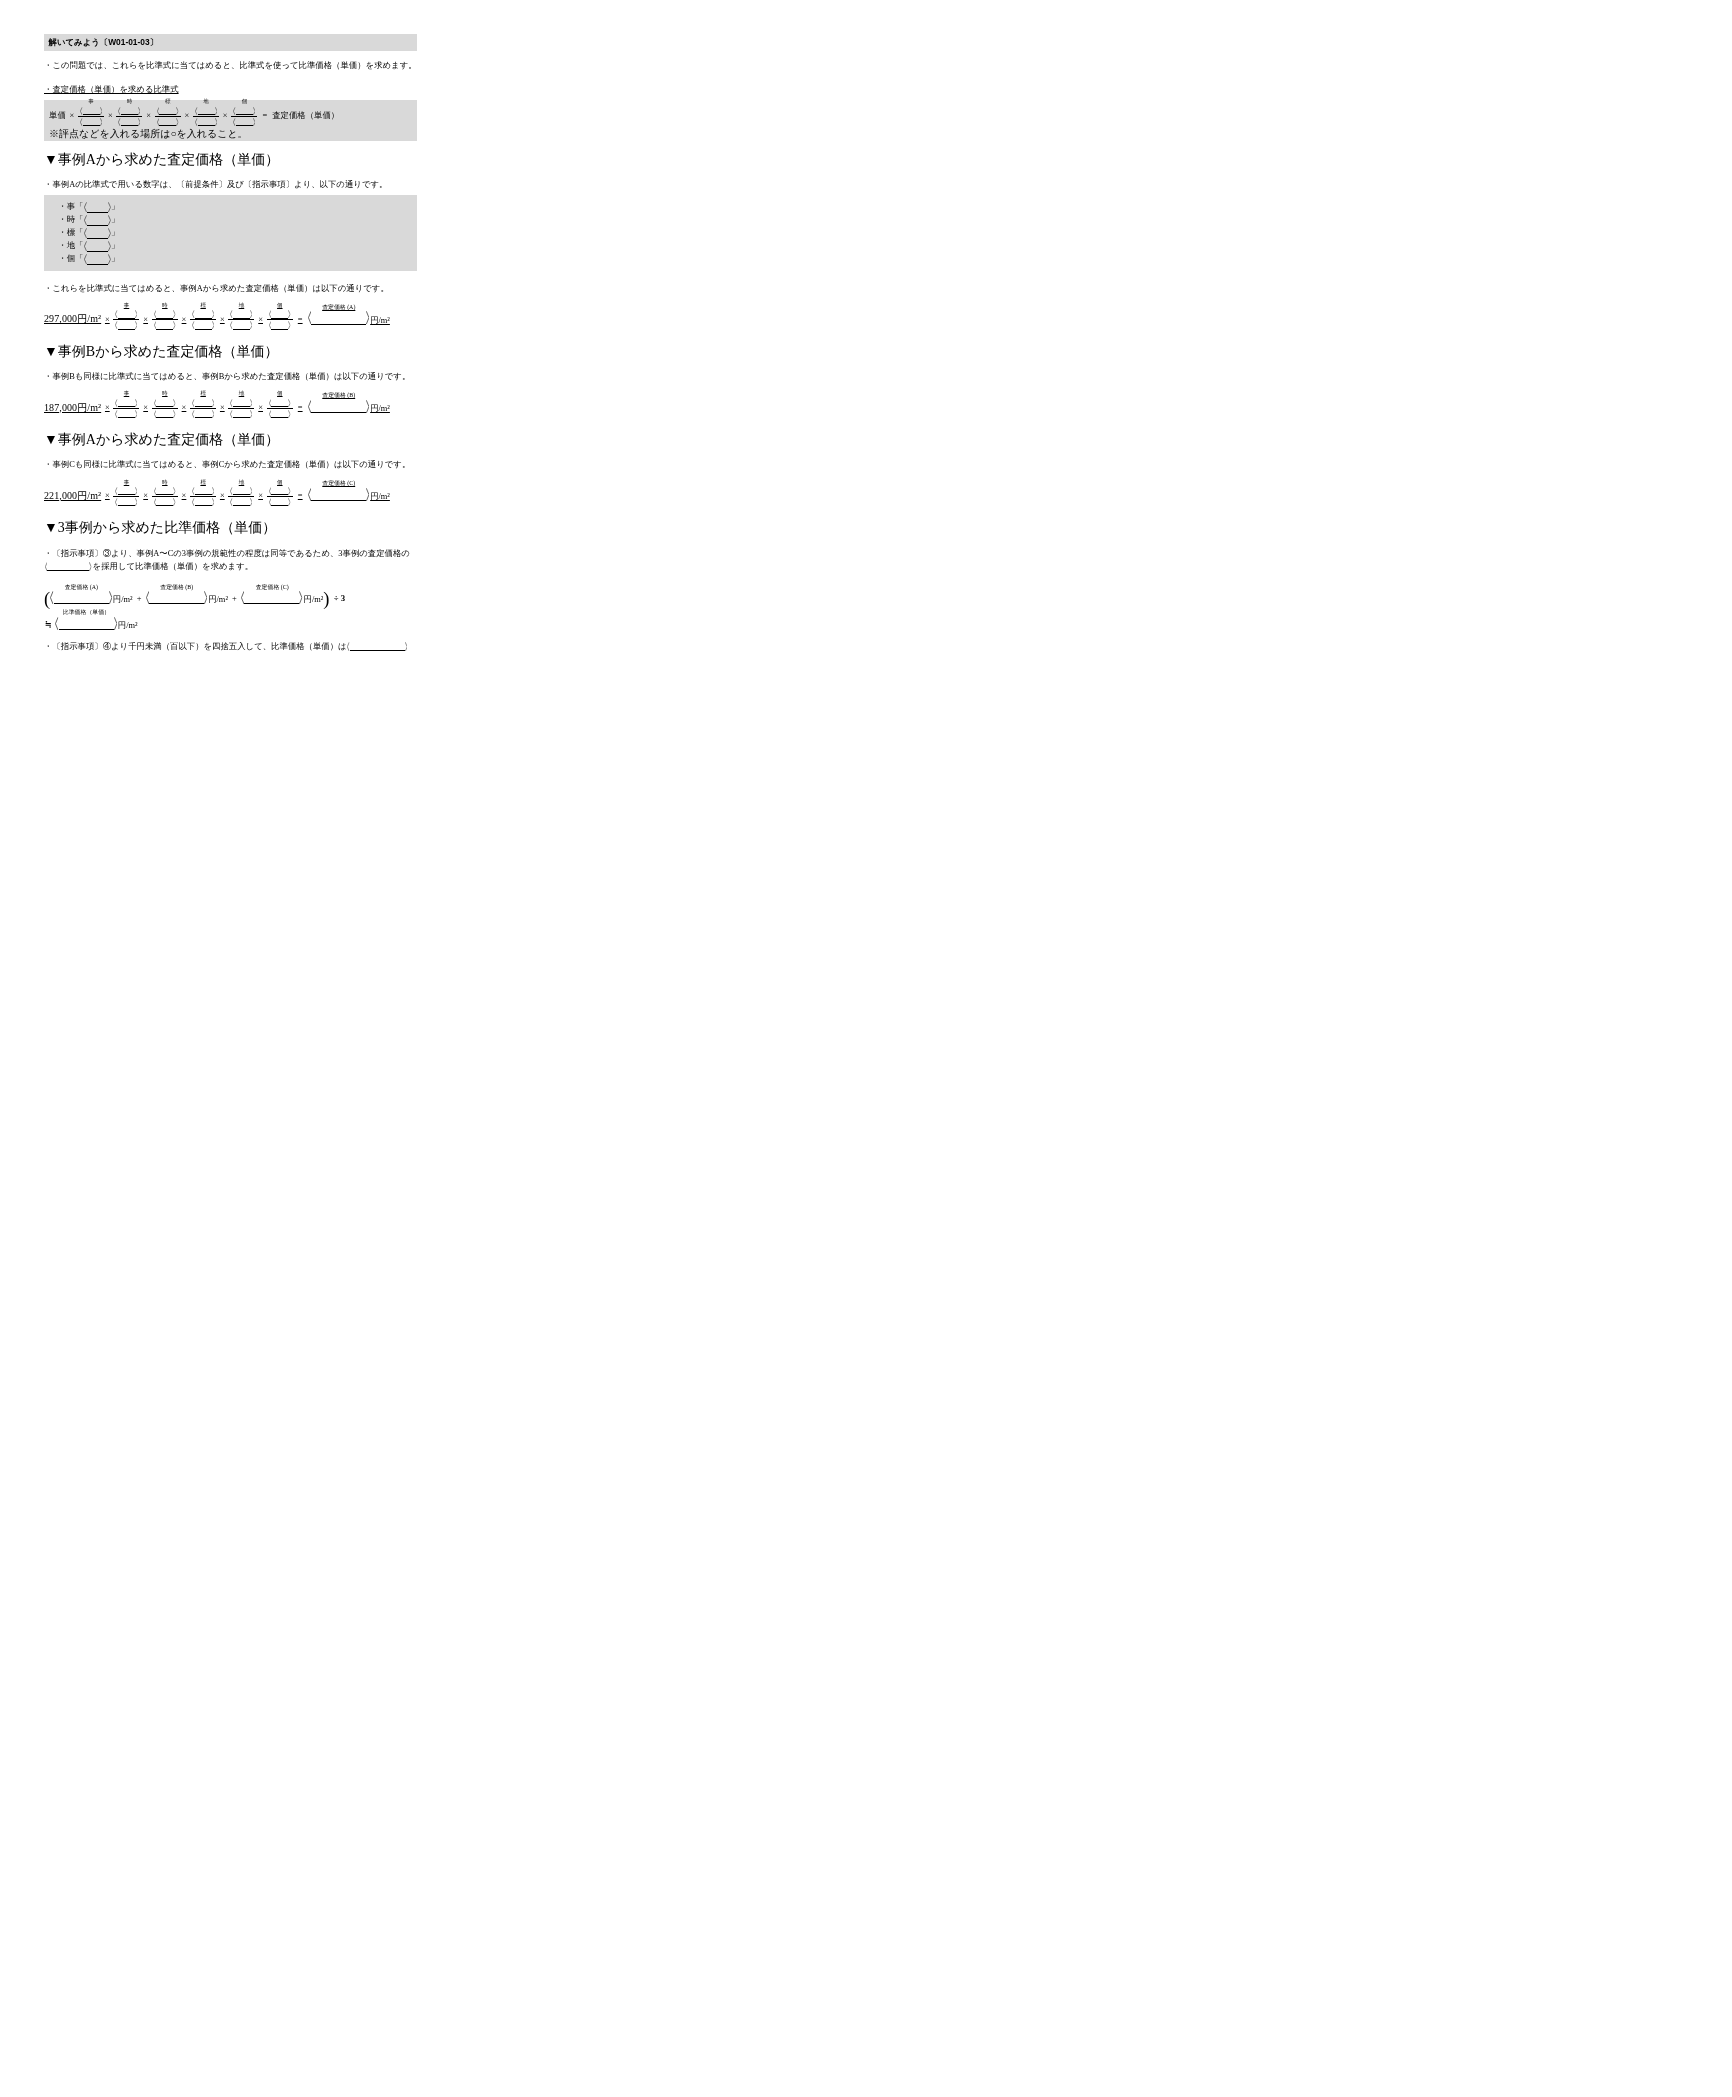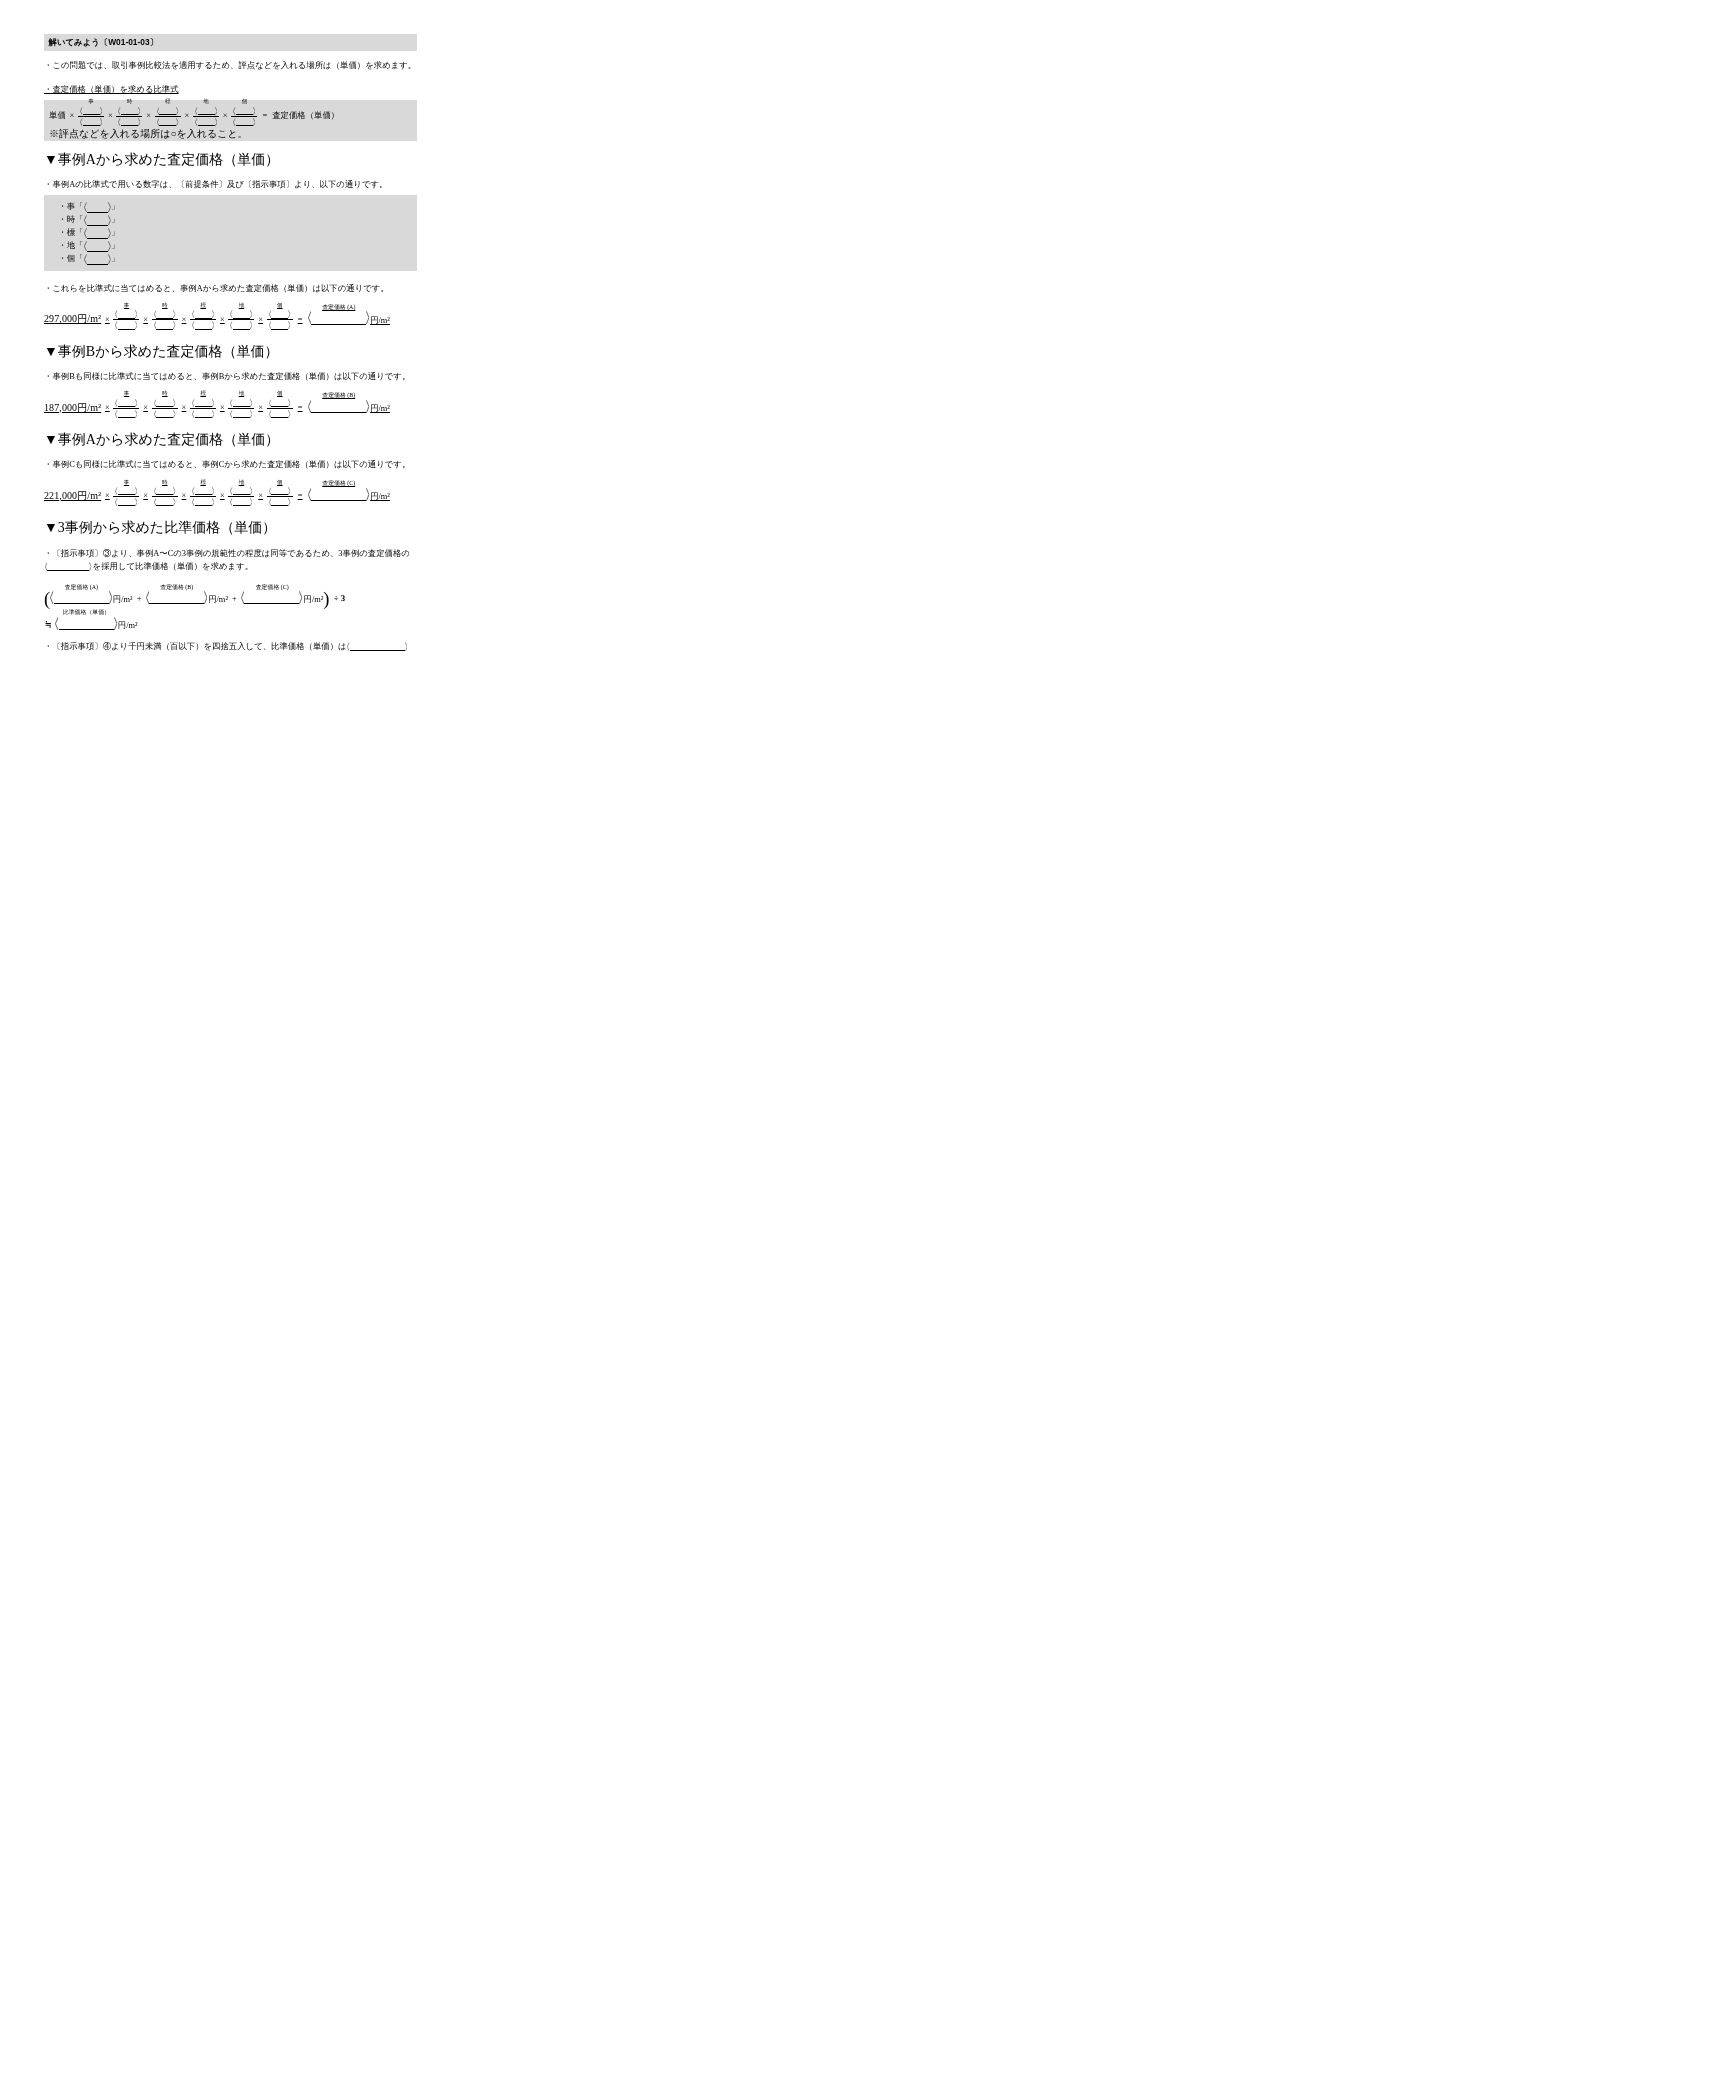--- a/index.html
+++ b/index.html
@@ -79,21 +79,21 @@
       <polyline points="0.8,0.6 7,15 0.8,29.4" fill="none" stroke="#000" stroke-width="1.4"></polyline>
     </symbol>
 </svg>
 
 <div class="page">
 
   <div class="header-bar">
     <span class="title">解いてみよう〔W01-01-03〕</span>
   </div>
 
-  <p class="para mt20">・この問題では、取引事例比較法を適用するため、評点などを入れる場所は（単価）を求めます。</p>
+  <p class="para mt20">・この問題では、これらを比準式に当てはめると、比準式を使って比準価格（単価）を求めます。</p>
 
   <p class="para mt18">・査定価格（単価）を求める比準式</p>
 
   <div class="formula-box mt8">
     <div class="formula">
       <span class="lhs">単価</span>
       <span class="op">×</span>
       <span class="frac">
           <span class="fl">事</span>
           <span class="fnum">

